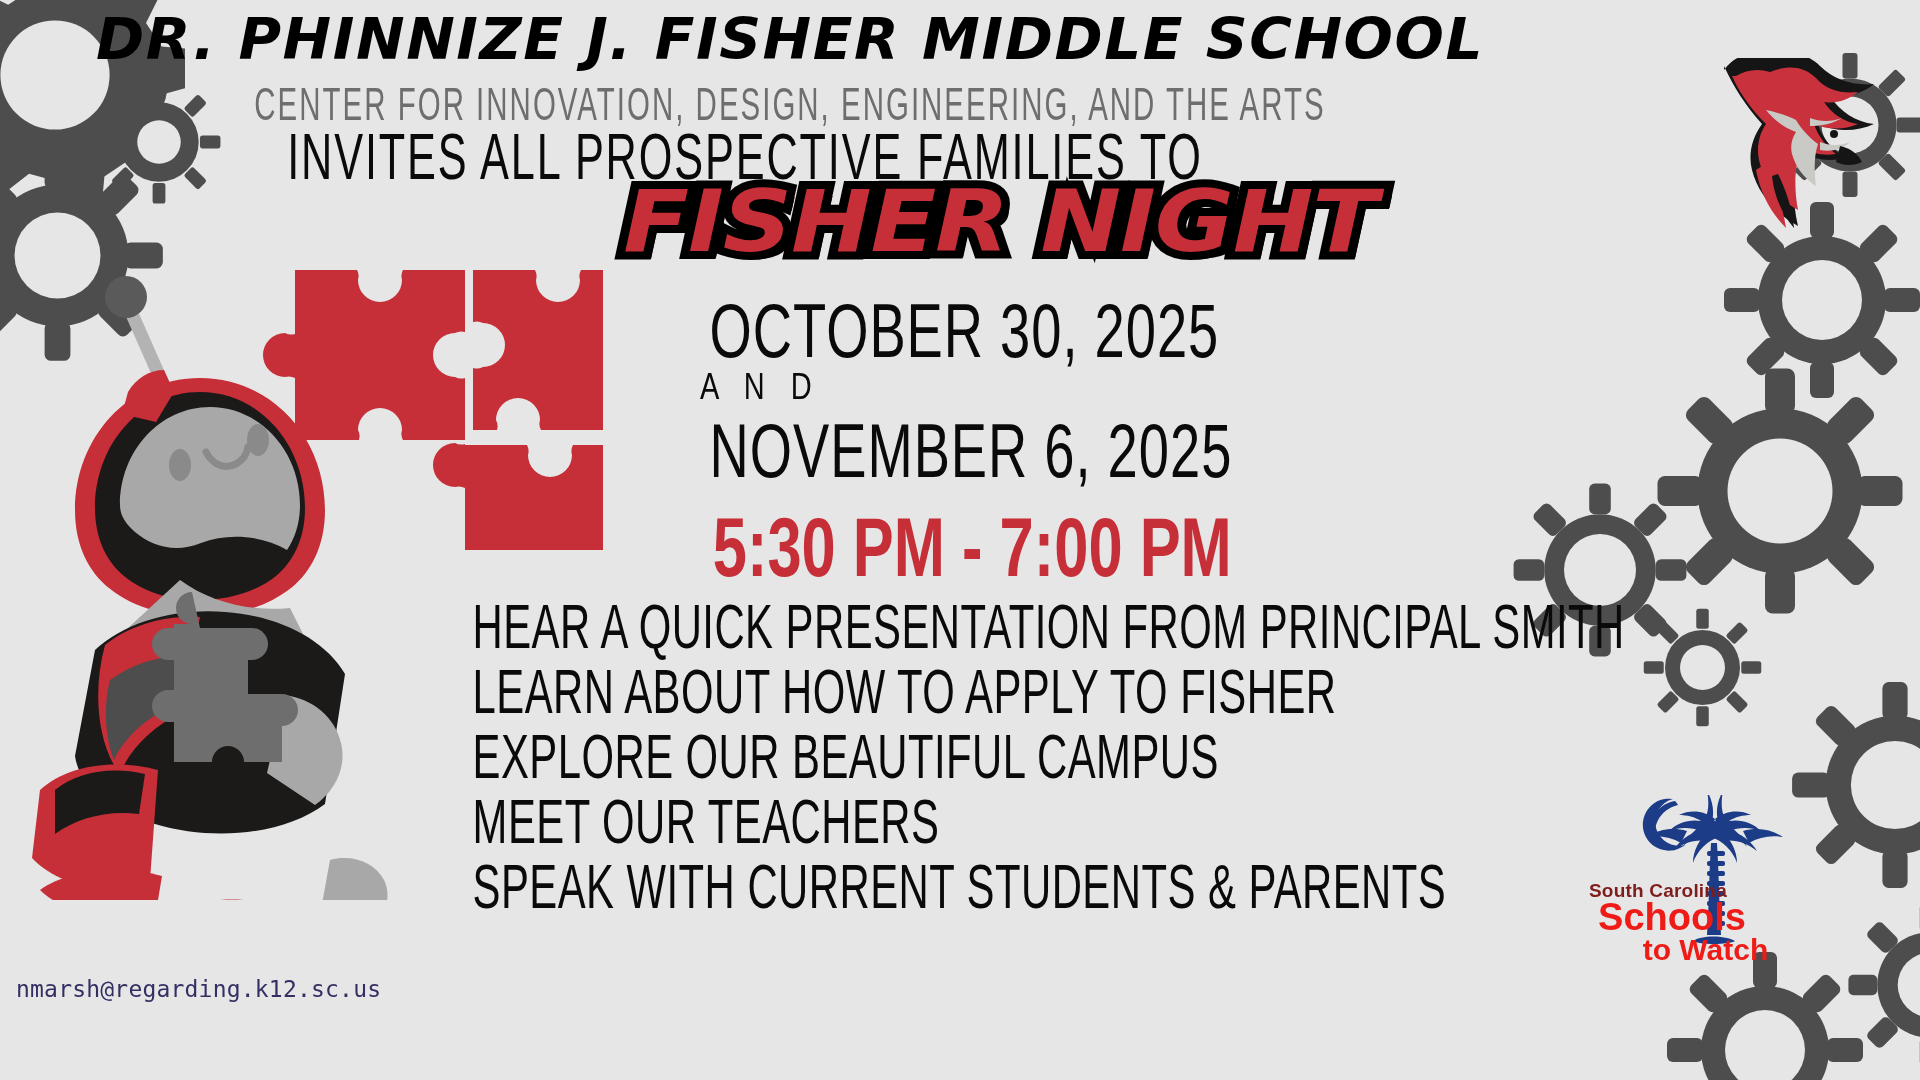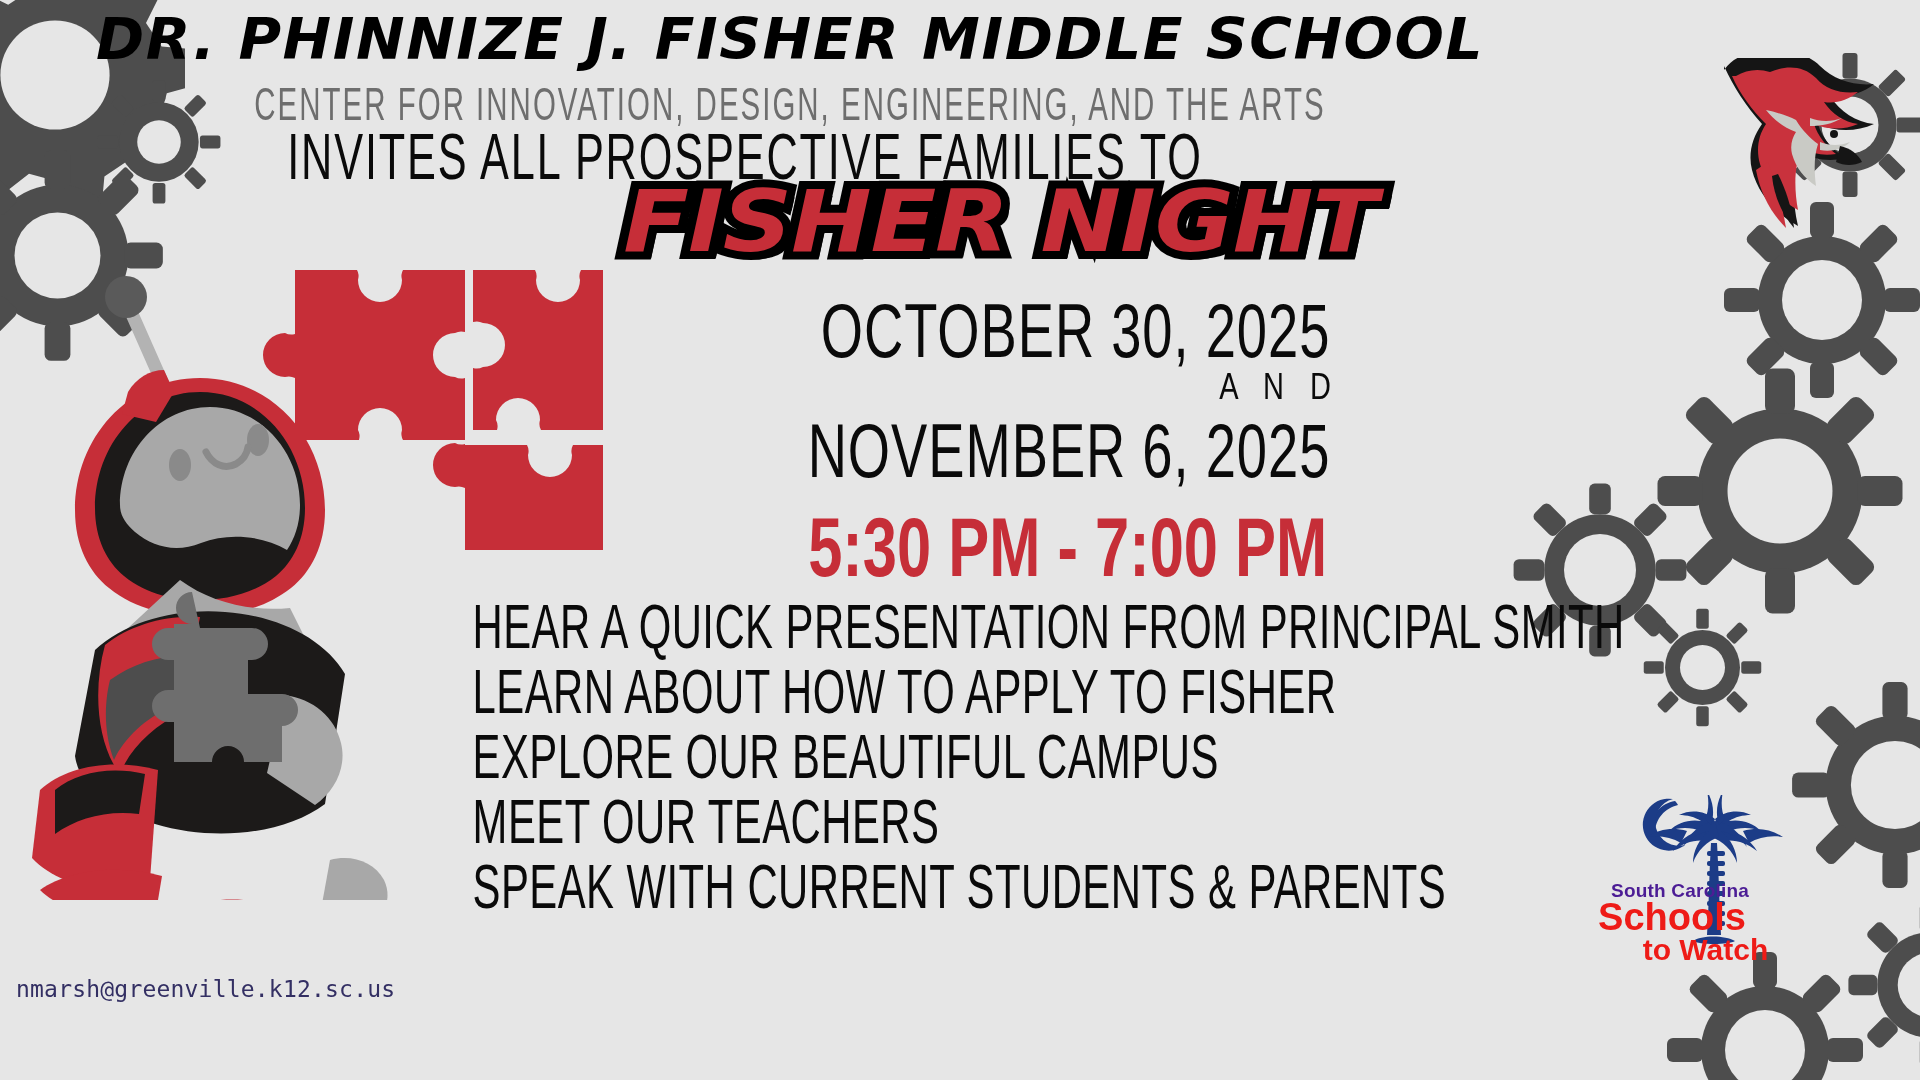--- a/index.html
+++ b/index.html
@@ -74,21 +74,21 @@
   }
   .fn-shadow{
     color:#000;
     -webkit-text-stroke:16px #000;
     text-shadow:7px 7px 0 #000;
   }
   .fn-fill{color:#c62e38;}
 
   .dates{
     position:absolute;left:700px;top:292px;width:640px;
-    text-align:right;
+    text-align:left;
   }
   .date-line{
     font-family:"Liberation Sans", sans-serif;
     font-size:56px;letter-spacing:1px;color:#0a0a0a;
     transform:scaleY(1.35) scaleX(0.97);
     transform-origin:center top;
     white-space:nowrap;
     line-height:1.02;
   }
   .and-line{
@@ -129,22 +129,22 @@
     line-height:1.28;
     color:#332f63;
     letter-spacing:0.2px;
   }
 
   
   .stw{position:absolute;left:1585px;top:795px;width:230px;height:175px;}
   .stw-sc{
     position:absolute;left:4px;top:85px;width:160px;
     font-family:"Liberation Sans", sans-serif;
-    font-weight:bold;font-size:19px;color:#4c1d95;
-    text-align:right;letter-spacing:0.2px;
+    font-weight:bold;font-size:19px;color:#7f1d1d;
+    text-align:left;letter-spacing:0.2px;
   }
   .stw-schools{
     position:absolute;left:0px;top:103px;width:150px;
     font-family:"Liberation Sans", sans-serif;
     font-weight:bold;font-size:38px;color:#ee1b17;
     text-align:center;line-height:1;margin-left:12px;
   }
   .stw-towatch{
     position:absolute;left:28px;top:140px;width:185px;
     font-family:"Liberation Sans", sans-serif;
@@ -425,21 +425,21 @@
 
   <div class="bullets">
     <div class="bullet">HEAR A QUICK PRESENTATION FROM PRINCIPAL  SMITH</div>
     <div class="bullet">LEARN ABOUT HOW TO APPLY TO FISHER</div>
     <div class="bullet">EXPLORE OUR BEAUTIFUL CAMPUS</div>
     <div class="bullet">MEET OUR TEACHERS</div>
     <div class="bullet">SPEAK WITH CURRENT STUDENTS &amp; PARENTS</div>
   </div>
 
   <div class="contact">
-    <div>nmarsh@greenville.k12.sc.us</div>
+    <div>nmarsh@regarding.k12.sc.us</div>
   </div>
 
   <div class="stw">
     <svg style="position:absolute;left:42px;top:0;" width="175" height="160" viewBox="0 0 175 160">
 
       <path d="M48 6c-14 2-24 14-24 28 0 7 3 13 7 18 -2-4 -3-9 -3-14 0-14 10-25 23-28 -1 -2 -2 -3 -3 -4z" fill="#1c3c87"></path>
       <path d="M46 4a26 26 0 1 0 12 46 21 21 0 1 1 -12-46z" fill="#1c3c87"></path>
 
       <g fill="#1c3c87">
         <path d="M88 24c10-8 24-10 36-4 -8 0 -16 2 -22 6 12-2 24 2 32 10 -10-4 -22-4 -32 0 12 2 22 10 28 20 -10-8 -22-12 -34-10z"></path>

